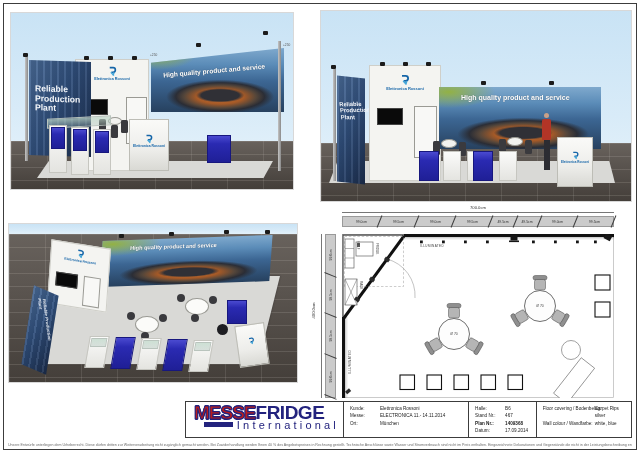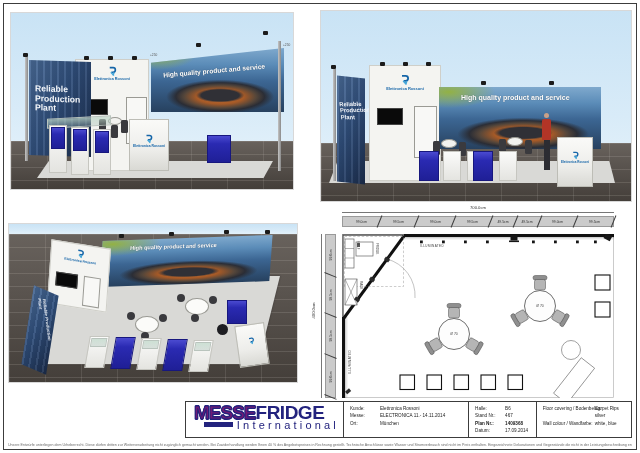--- a/index.html
+++ b/index.html
@@ -71,21 +71,21 @@
   .dim-left { position:absolute; left:17px; top:30px; width:11px; height:164px; background:#cbcbcb; border:0.5px solid #9a9a9a; display:flex; flex-direction:column; }
   .dimsegv { position:relative; display:flex; align-items:center; justify-content:center; font-size:3.4px; color:#2e2e2e; writing-mode:vertical-rl; transform:rotate(180deg); }
   .dimsegv::after { content:''; position:absolute; left:-2px; right:-2px; top:-0.5px; height:1px; background:#3d3d3d; transform:rotate(22deg); }
   .plan-svg { position:absolute; left:34px; top:30px; }
   .plan-svg text { font-family:"Liberation Sans", sans-serif; fill:#3a3a3a; }
 
   
   .titleblock { position:absolute; left:185px; top:401px; width:447px; height:37px; border:1px solid #3c3c3c; display:flex; background:#fff; }
   .tb-logo { width:158px; border-right:1px solid #3c3c3c; padding:1px 4px 0 8px; }
   .tb-logo-row1 { white-space:nowrap; line-height:1.05; }
-  .tb-messe { font-size:19px; font-weight:bold; letter-spacing:-1px; color:#701a75; -webkit-text-stroke:0.9px #23237e; text-shadow:-0.6px 0 #23237e,0.6px 0 #23237e,0 -0.6px #23237e,0 0.6px #23237e; }
+  .tb-messe { font-size:19px; font-weight:bold; letter-spacing:-1px; color:#b91c1c; -webkit-text-stroke:0.9px #23237e; text-shadow:-0.6px 0 #23237e,0.6px 0 #23237e,0 -0.6px #23237e,0 0.6px #23237e; }
   .tb-design { font-size:19px; font-weight:bold; letter-spacing:-0.5px; color:#23237e; }
   .tb-logo-row2 { display:flex; align-items:center; margin-top:-4px; }
   .tb-bar { width:58px; height:5px; background:#23237e; margin-left:10px; }
   .tb-intl { color:#23237e; font-size:11px; letter-spacing:3.2px; margin-left:4px; white-space:nowrap; }
   .tb-col { padding:3px 0 0 6px; }
   .tb-col-left { width:126px; }
   .tb-col-mid { width:68px; border-right:1px solid #3c3c3c; }
   .tb-col-right { width:95px; }
   .tb-col-left { border-right:1px solid #3c3c3c; }
   .tb-row { display:flex; font-size:4.6px; line-height:1.6; white-space:nowrap; }

